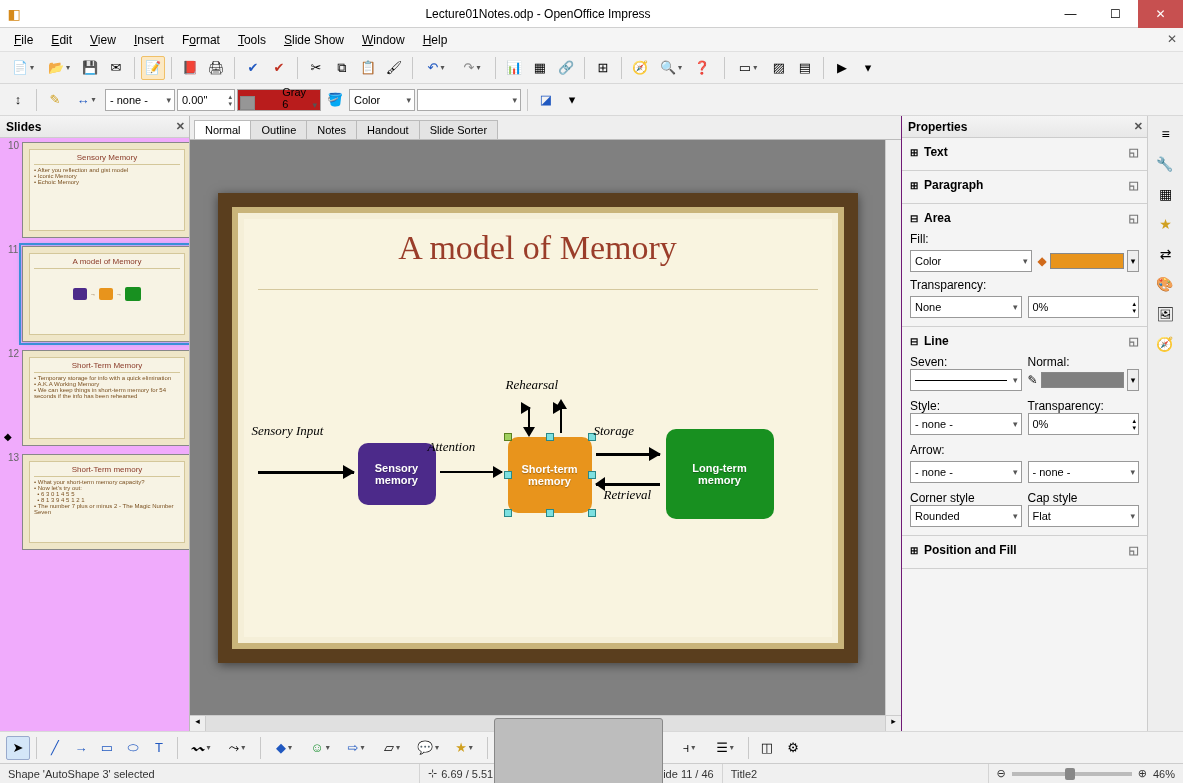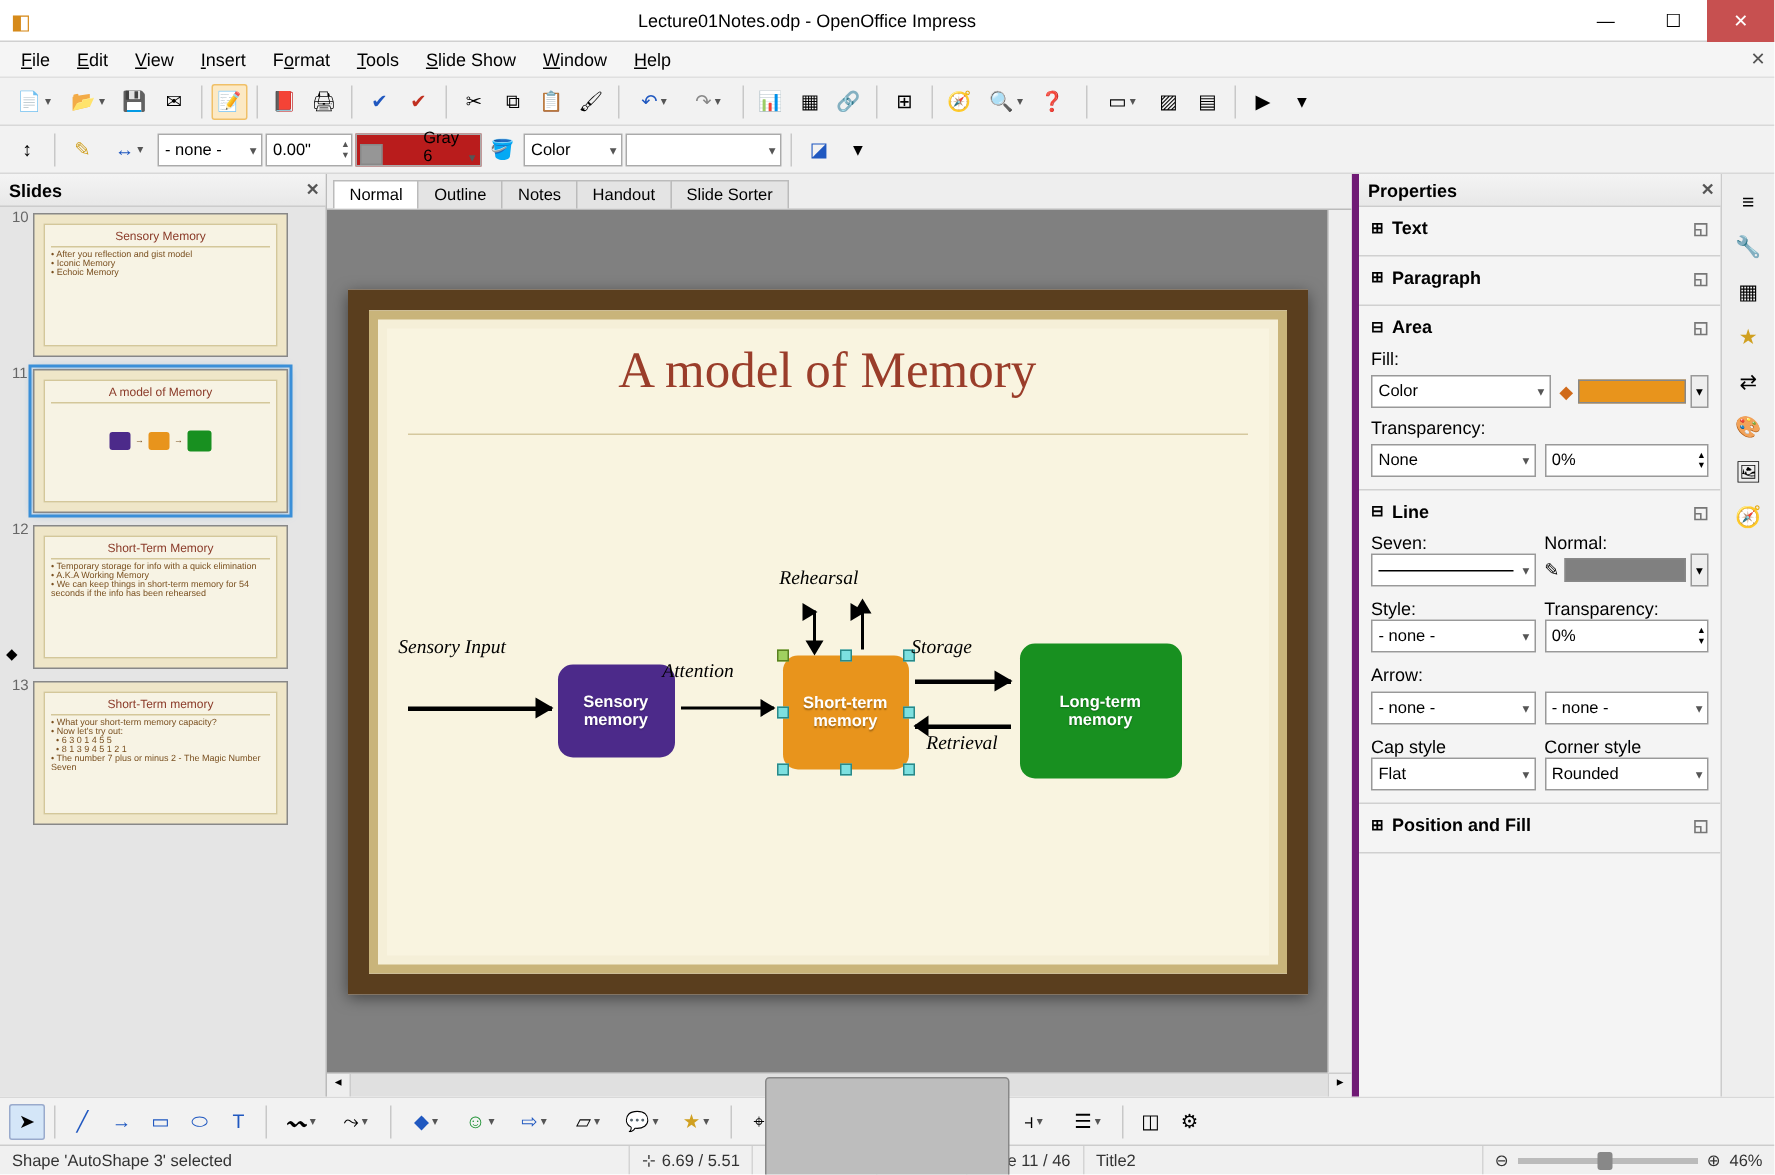--- a/index.html
+++ b/index.html
@@ -20,21 +20,21 @@
 .tbtn.dd { width: 34px; }
 .sep { width: 1px; height: 22px; background: #c8c8c8; margin: 0 4px; }
 .tcombo { height: 22px; border: 1px solid #aaa; background: #fff; font-size: 11px; padding: 0 16px 0 4px; display:flex; align-items:center; position:relative; }
 .tcombo::after { content:"▾"; position:absolute; right:3px; font-size:9px; color:#555;}
 .tspin { height: 22px; border: 1px solid #aaa; background: #fff; display:flex; align-items:center; font-size:11px; padding:0 14px 0 4px; position:relative;}
 .tspin::after { content:"▴\A▾"; white-space:pre; position:absolute; right:2px; font-size:7px; line-height:7px; color:#555;}
 .colorchip { height:22px; border:1px solid #aaa; display:flex; align-items:flex-end; font-size:11px; padding:0 14px 0 2px; position:relative; background:#b91c1c;gap:24px;}
 .colorchip .chip { width:24px; height:14px; border:1px solid #888; margin-right:3px;}
 .colorchip::after{content:"▾"; position:absolute; right:3px; font-size:9px; color:#555;}
 .main { display:flex; height: calc(100% - 28px - 24px - 32px - 32px - 32px - 20px); }
-.slides-panel { width: 218px; border-right: 1px solid #bbb; display:flex; flex-direction:column; background:#e5e5e5;}
+.slides-panel { width: 190px; border-right: 1px solid #bbb; display:flex; flex-direction:column; background:#f0abfc;}
 .panel-header { height: 22px; background: linear-gradient(#f4f4f4,#e8e8e8); border-bottom:1px solid #ccc; display:flex; align-items:center; padding:0 6px; font-size:12px; font-weight:bold; position:relative;}
 .panel-header .x { position:absolute; right:4px; font-size:11px; color:#555;}
 .slides-list { flex:1; overflow:auto; padding: 4px 6px;}
 .thumb-wrap { margin-bottom: 8px; position:relative;}
 .thumb-num { position:absolute; left: 2px; top: -2px; font-size: 10px; color:#666;}
 .thumb { margin-left: 16px; width: 170px; height: 96px; border:1px solid #888; background:#efe6c8; position:relative; overflow:hidden;}
 .thumb.selected { outline: 2px solid #3a8fd8; outline-offset: 1px; box-shadow: 0 0 6px rgba(58,143,216,0.6);}
 .thumb .inner { position:absolute; inset:6px; background:#f7f3e4; border:1px solid #d4c79a; padding: 3px 4px; font-size:6px; color:#7a5020;}
 .thumb .t-title { text-align:center; font-size: 8px; color:#8a3a28; border-bottom:1px solid #d4c79a; padding-bottom:2px; margin-bottom:2px;}
 .center-area { flex:1; display:flex; flex-direction:column; background:#eee; position:relative;}
@@ -53,21 +53,21 @@
 .box.purple { background:#4c2a8a; width:78px; height:62px; left:100px; top:70px;}
 .box.orange { background:#e8941c; width:84px; height:76px; left:250px; top:64px;}
 .box.green { background:#189020; width:108px; height:90px; left:408px; top:56px;}
 .sel-handle { position:absolute; width:8px; height:8px; background:#7de0e0; border:1px solid #2a8888;}
 .lbl { position:absolute; font-size:13px; font-style:italic; font-family: "Comic Sans MS", cursive; color:#000;}
 .arrow { position:absolute; height:2px; background:#000;}
 .arrow::after{content:""; position:absolute; right:-1px; top:-5px; border-left:10px solid #000; border-top:6px solid transparent; border-bottom:6px solid transparent;}
 .arrow.thick{height:3px;}
 .arrow.thick::after{border-left:12px solid #000; border-top:7px solid transparent; border-bottom:7px solid transparent; top:-6px;}
 .arrow.left::after{ right:auto; left:-1px; border-left:none; border-right:10px solid #000;}
-.props-panel { width: 246px; border-left:5px solid #701a75; background:#f4f4f4; display:flex; flex-direction:column; font-size:12px;}
+.props-panel { width: 246px; border-left:1px solid #701a75; background:#f4f4f4; display:flex; flex-direction:column; font-size:12px;}
 .props-panel .section { border-bottom:1px solid #d0d0d0; padding: 4px 8px 8px;}
 .props-panel .sec-head { font-weight:bold; padding:3px 0; display:flex; align-items:center; gap:4px; position:relative;}
 .props-panel .sec-head .mi { position:absolute; right:0; color:#777; font-size:11px;}
 .props-panel .sec-head .exp { font-size:10px; width:10px;}
 .props-panel .row { display:flex; gap:6px; margin-top:4px;}
 .props-panel .row > * { flex:1; }
 .pcombo { height:22px; border:1px solid #999; background:#fff; font-size:11px; padding:0 14px 0 4px; position:relative; display:flex; align-items:center;}
 .pcombo::after{content:"▾"; position:absolute; right:3px; font-size:9px; color:#555;}
 .pspin { height:22px; border:1px solid #999; background:#fff; font-size:11px; padding:0 14px 0 4px; position:relative; display:flex; align-items:center;}
 .pspin::after{content:"▴\A▾"; white-space:pre; position:absolute; right:2px; font-size:7px; line-height:7px;}
@@ -356,26 +356,26 @@
           <div class="pspin">0%</div>
           </div>
       </div>
       <div style="margin-top:8px;">Arrow:</div>
       <div class="row">
         <div class="pcombo">- none -</div>
         <div class="pcombo">- none -</div>
       </div>
       <div class="row" style="margin-top:8px;">
         <div>
+            <div>Corner style</div>
+          <div class="pcombo">Rounded</div>
+          </div>
+        <div>
             <div>Cap style</div>
           <div class="pcombo">Flat</div>
-          </div>
-        <div>
-            <div>Corner style</div>
-          <div class="pcombo">Rounded</div>
           </div>
       </div>
     </div>
     <div class="section">
       <div class="sec-head">
           <span class="exp">⊞</span>
           <span>Position and Fill</span>
           <span class="mi">◱</span>
         </div>
     </div>

